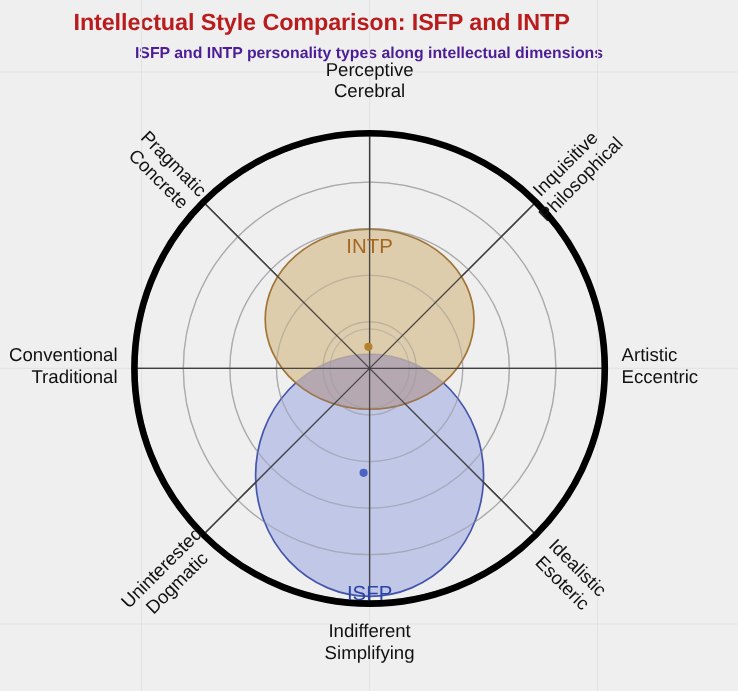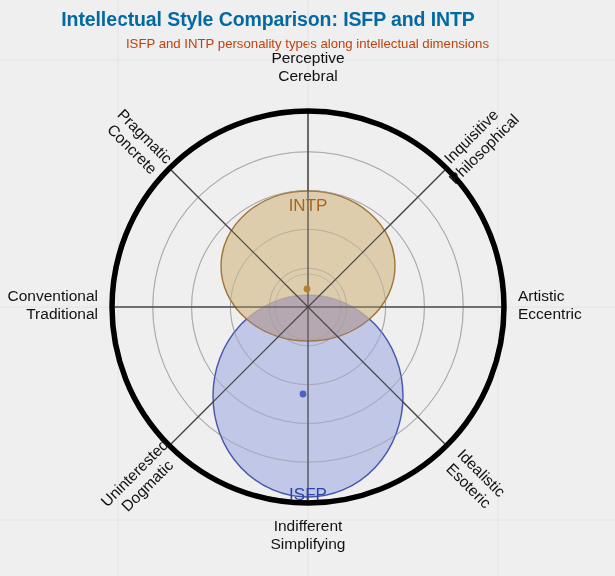--- a/index.html
+++ b/index.html
@@ -21,32 +21,32 @@
     height: 576px;
   }
   .title {
     position: absolute;
     left: 0;
     top: 8px;
     width: 536px;
     text-align: center;
     font-size: 19.5px;
     font-weight: bold;
-    color: #0369a1;
+    color: #b91c1c;
     letter-spacing: -0.1px;
   }
   .subtitle {
     position: absolute;
     left: 0;
     top: 36px;
     width: 615px;
     text-align: center;
     font-size: 13.2px;
-    font-weight: normal;
-    color: #c2410c;
+    font-weight: bold;
+    color: #4c1d95;
   }
   svg.plot {
     position: absolute;
     left: 0;
     top: 0;
     width: 615px;
     height: 576px;
   }
   .axis-label {
     font-family: "Liberation Sans", sans-serif;

